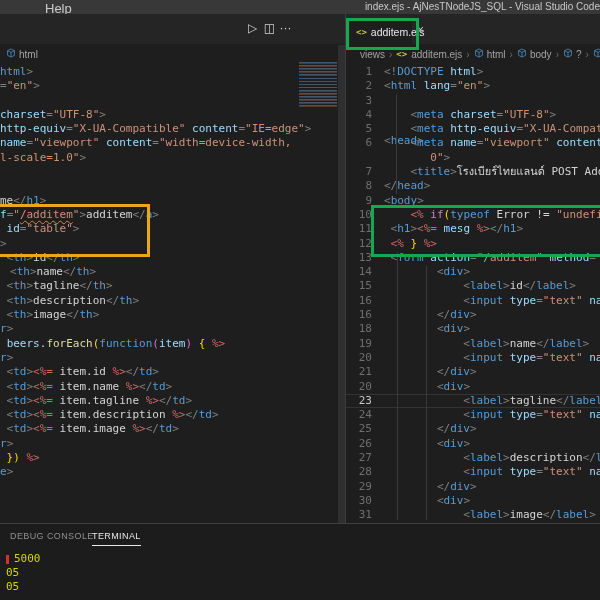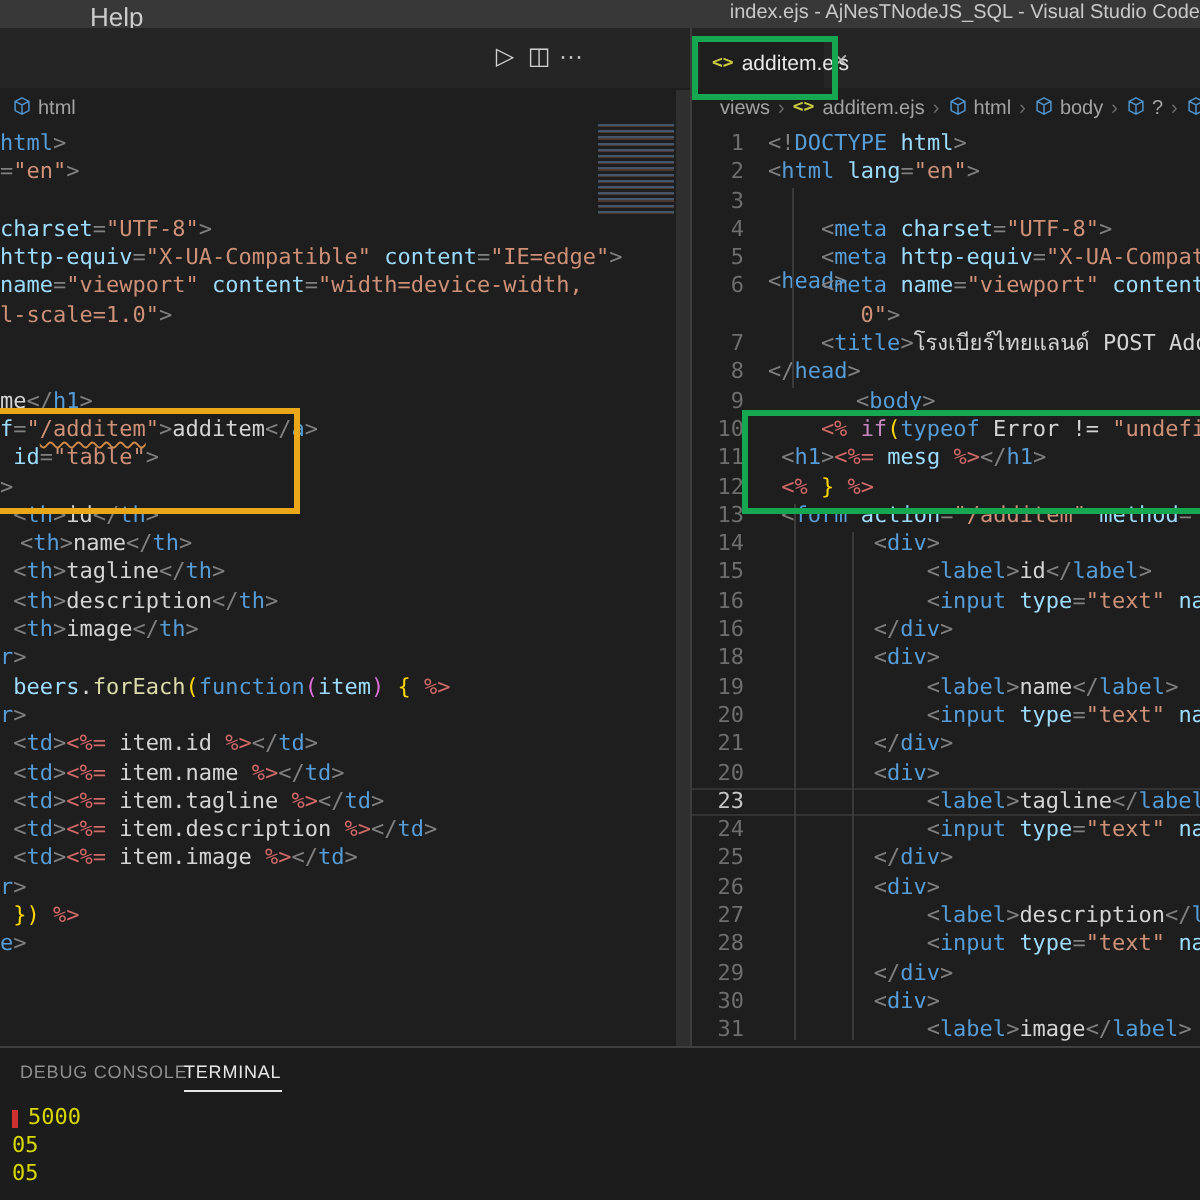--- a/index.html
+++ b/index.html
@@ -150,21 +150,21 @@
   <div id="right-code">
       <div class="cl"><span class="ln">1</span><span style="padding-left: 0px;"><span class="pun">&lt;!</span><span class="tag">DOCTYPE</span><span class="attr"> html</span><span class="pun">&gt;</span></span></div>
       <div class="cl"><span class="ln">2</span><span style="padding-left: 0px;"><span class="pun">&lt;</span><span class="tag">html</span><span class="txt"> </span><span class="attr">lang</span><span class="pun">=</span><span class="str">"en"</span><span class="pun">&gt;</span></span></div>
       <div class="cl"><span class="ln">3</span><span style="padding-left: 0px; margin-top: 40px;"><span class="pun">&lt;</span><span class="tag">head</span><span class="pun">&gt;</span></span></div>
       <div class="cl"><span class="ln">4</span><span style="padding-left: 26.44px;"><span class="pun">&lt;</span><span class="tag">meta</span><span class="txt"> </span><span class="attr">charset</span><span class="pun">=</span><span class="str">"UTF-8"</span><span class="pun">&gt;</span></span></div>
       <div class="cl"><span class="ln">5</span><span style="padding-left: 26.44px;"><span class="pun">&lt;</span><span class="tag">meta</span><span class="txt"> </span><span class="attr">http-equiv</span><span class="pun">=</span><span class="str">"X-UA-Compatib</span></span></div>
       <div class="cl"><span class="ln">6</span><span style="padding-left: 26.44px;"><span class="pun">&lt;</span><span class="tag">meta</span><span class="txt"> </span><span class="attr">name</span><span class="pun">=</span><span class="str">"viewport"</span><span class="txt"> </span><span class="attr">content</span></span></div>
       <div class="cl"><span class="ln"></span><span style="padding-left: 46.27px;"><span class="str">0"</span><span class="pun">&gt;</span></span></div>
       <div class="cl"><span class="ln">7</span><span style="padding-left: 26.44px;"><span class="pun">&lt;</span><span class="tag">title</span><span class="pun">&gt;</span><span class="txt">โรงเบียร์ไทยแลนด์ POST Add</span></span></div>
       <div class="cl"><span class="ln">8</span><span style="padding-left: 0px;"><span class="pun">&lt;/</span><span class="tag">head</span><span class="pun">&gt;</span></span></div>
-      <div class="cl"><span class="ln">9</span><span style="padding-left: 0px; margin-left: 44px;"><span class="pun">&lt;</span><span class="tag">body</span><span class="pun">&gt;</span></span></div>
+      <div class="cl"><span class="ln">9</span><span style="padding-left: 0px;"><span class="pun">&lt;</span><span class="tag">body</span><span class="pun">&gt;</span></span></div>
       <div class="cl"><span class="ln">10</span><span style="padding-left: 26.44px;"><span class="ejs">&lt;%</span><span class="txt"> </span><span class="kw">if</span><span class="g">(</span><span class="tag">typeof</span><span class="txt"> Error != </span><span class="str">"undefine</span></span></div>
       <div class="cl"><span class="ln">11</span><span style="padding-left: 6.61px;"><span class="pun">&lt;</span><span class="tag">h1</span><span class="pun">&gt;</span><span class="ejs">&lt;%=</span><span class="txt"> </span><span class="attr">mesg</span><span class="txt"> </span><span class="ejs">%&gt;</span><span class="pun">&lt;/</span><span class="tag">h1</span><span class="pun">&gt;</span></span></div>
       <div class="cl"><span class="ln">12</span><span style="padding-left: 6.61px;"><span class="ejs">&lt;%</span><span class="txt"> </span><span class="g">}</span><span class="txt"> </span><span class="ejs">%&gt;</span></span></div>
       <div class="cl"><span class="ln">13</span><span style="padding-left: 6.61px;"><span class="pun">&lt;</span><span class="tag">form</span><span class="txt"> </span><span class="attr">action</span><span class="pun">=</span><span class="str">"/additem"</span><span class="txt"> </span><span class="attr">method</span><span class="pun">=</span></span></div>
       <div class="cl"><span class="ln">14</span><span style="padding-left: 52.88px;"><span class="pun">&lt;</span><span class="tag">div</span><span class="pun">&gt;</span></span></div>
       <div class="cl"><span class="ln">15</span><span style="padding-left: 79.32px;"><span class="pun">&lt;</span><span class="tag">label</span><span class="pun">&gt;</span><span class="txt">id</span><span class="pun">&lt;/</span><span class="tag">label</span><span class="pun">&gt;</span></span></div>
       <div class="cl"><span class="ln">16</span><span style="padding-left: 79.32px;"><span class="pun">&lt;</span><span class="tag">input</span><span class="txt"> </span><span class="attr">type</span><span class="pun">=</span><span class="str">"text"</span><span class="txt"> </span><span class="attr">name</span></span></div>
       <div class="cl"><span class="ln">16</span><span style="padding-left: 52.88px;"><span class="pun">&lt;/</span><span class="tag">div</span><span class="pun">&gt;</span></span></div>
       <div class="cl"><span class="ln">18</span><span style="padding-left: 52.88px;"><span class="pun">&lt;</span><span class="tag">div</span><span class="pun">&gt;</span></span></div>
       <div class="cl"><span class="ln">19</span><span style="padding-left: 79.32px;"><span class="pun">&lt;</span><span class="tag">label</span><span class="pun">&gt;</span><span class="txt">name</span><span class="pun">&lt;/</span><span class="tag">label</span><span class="pun">&gt;</span></span></div>

